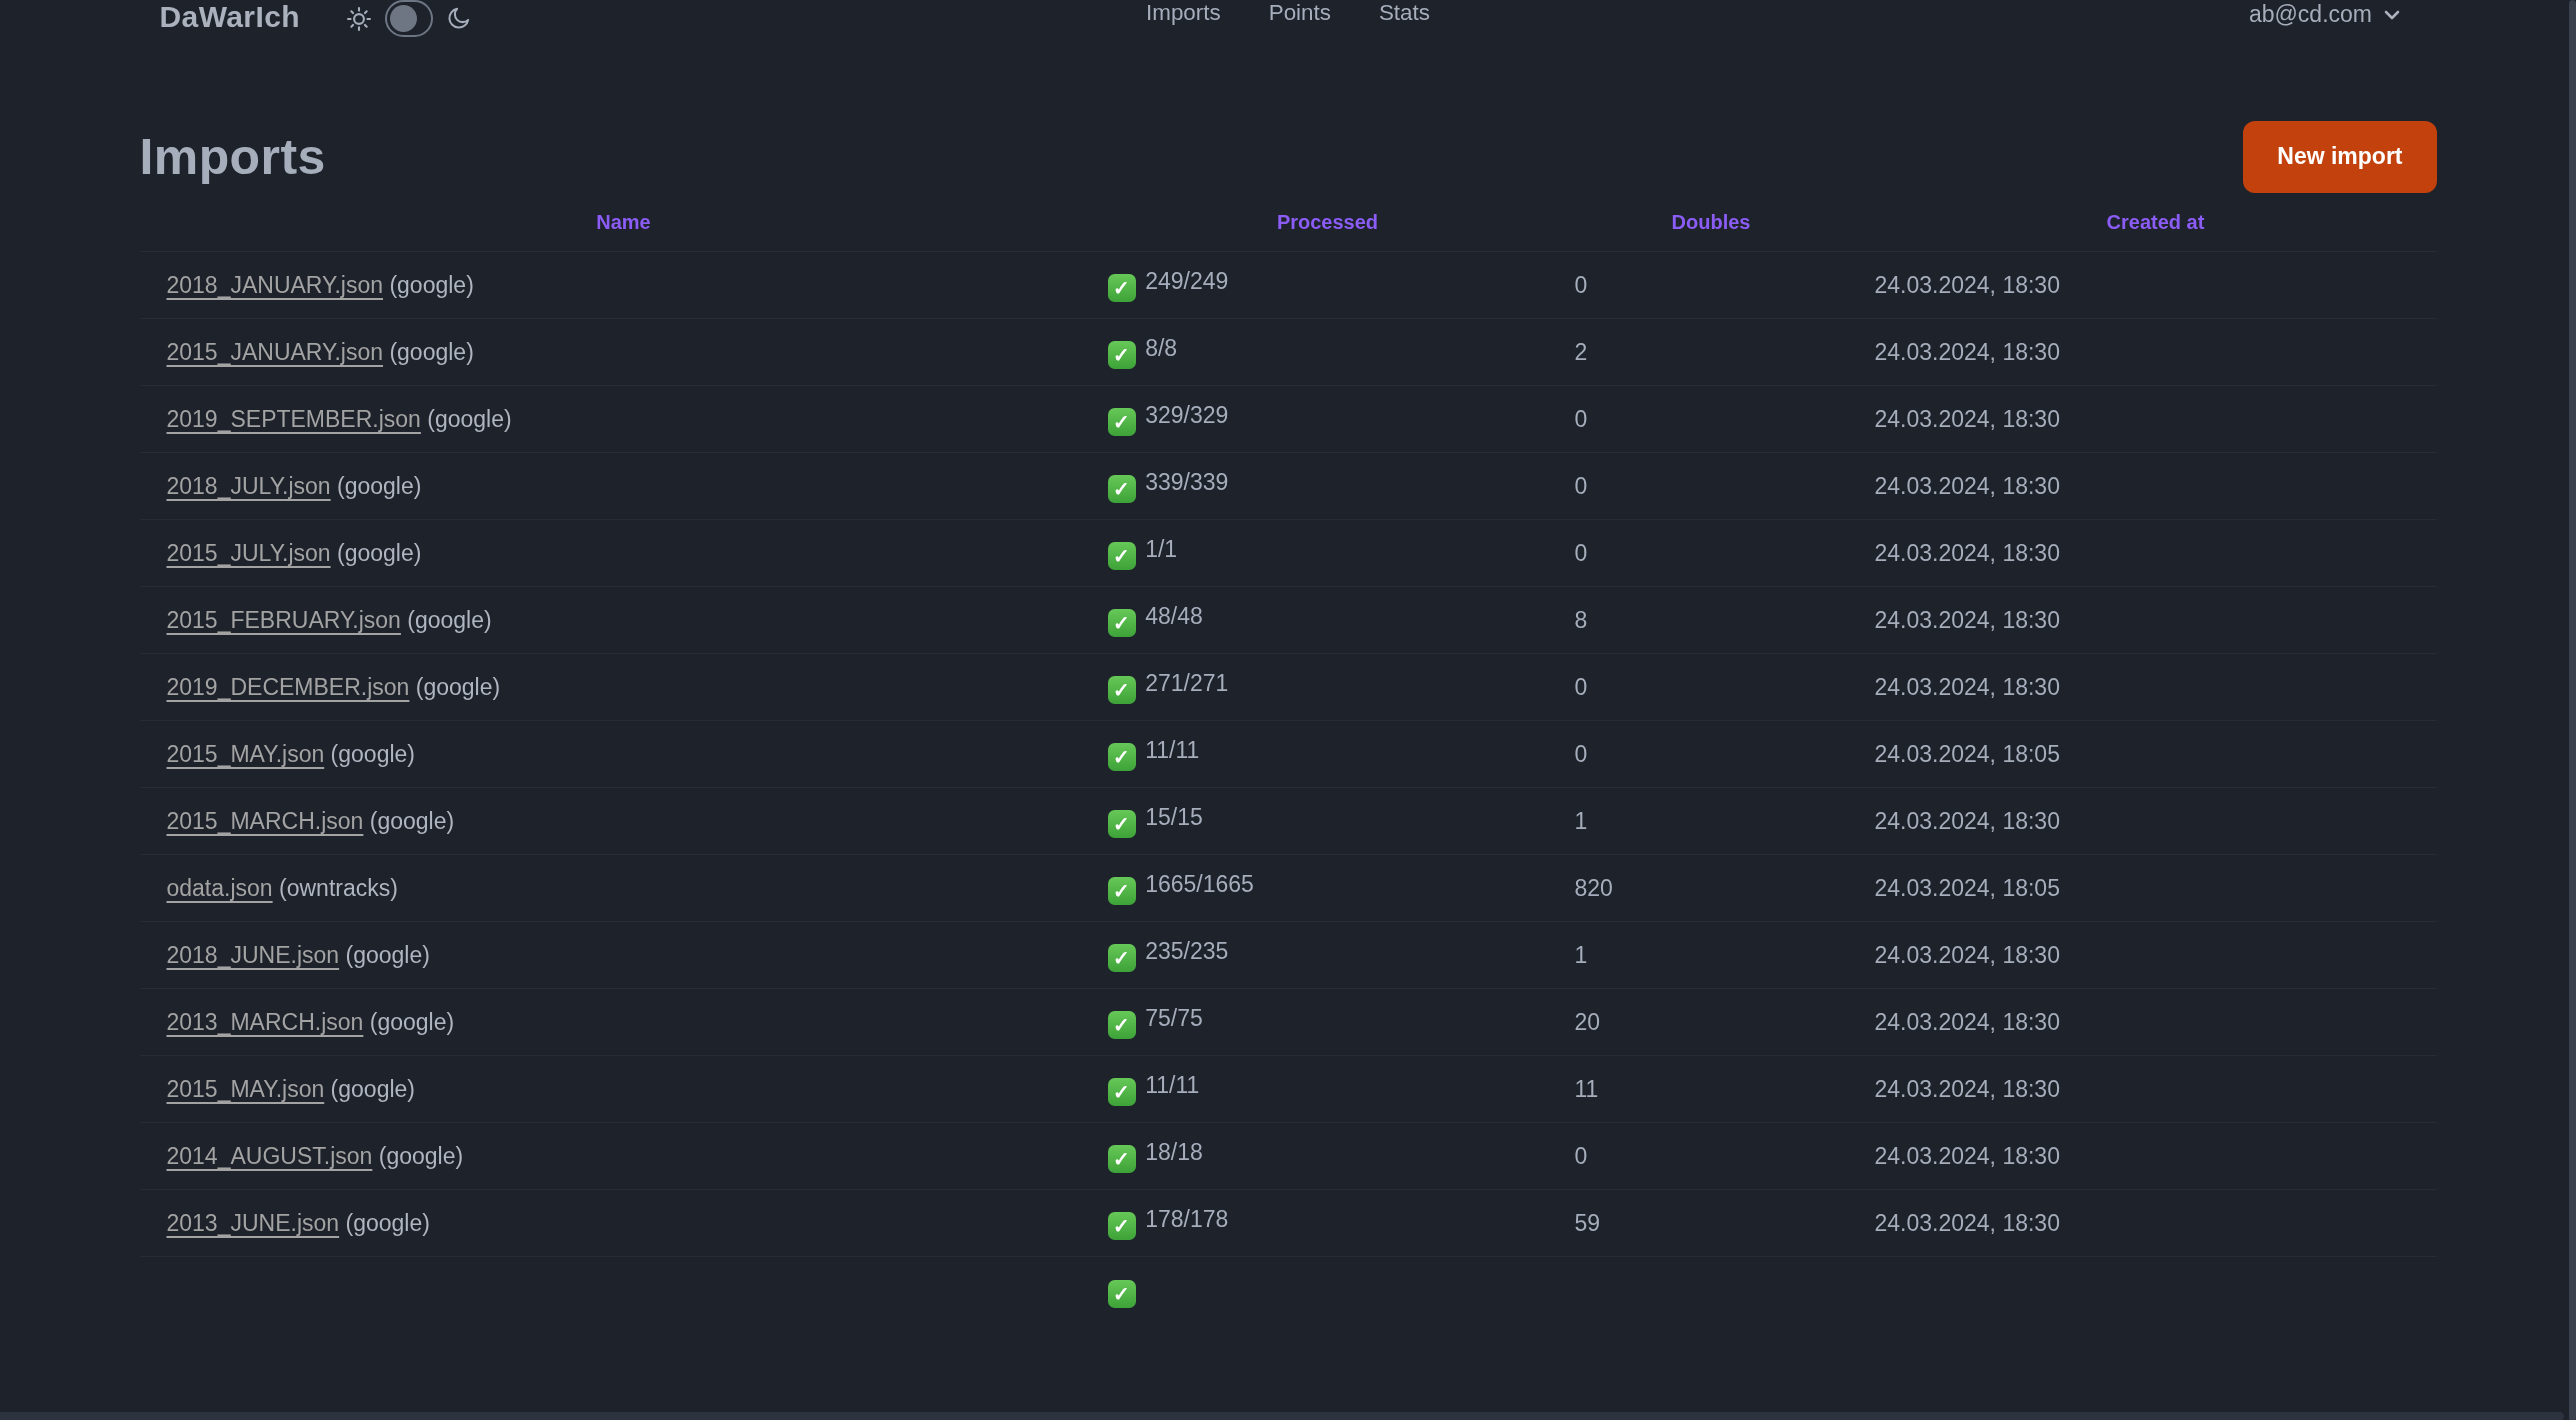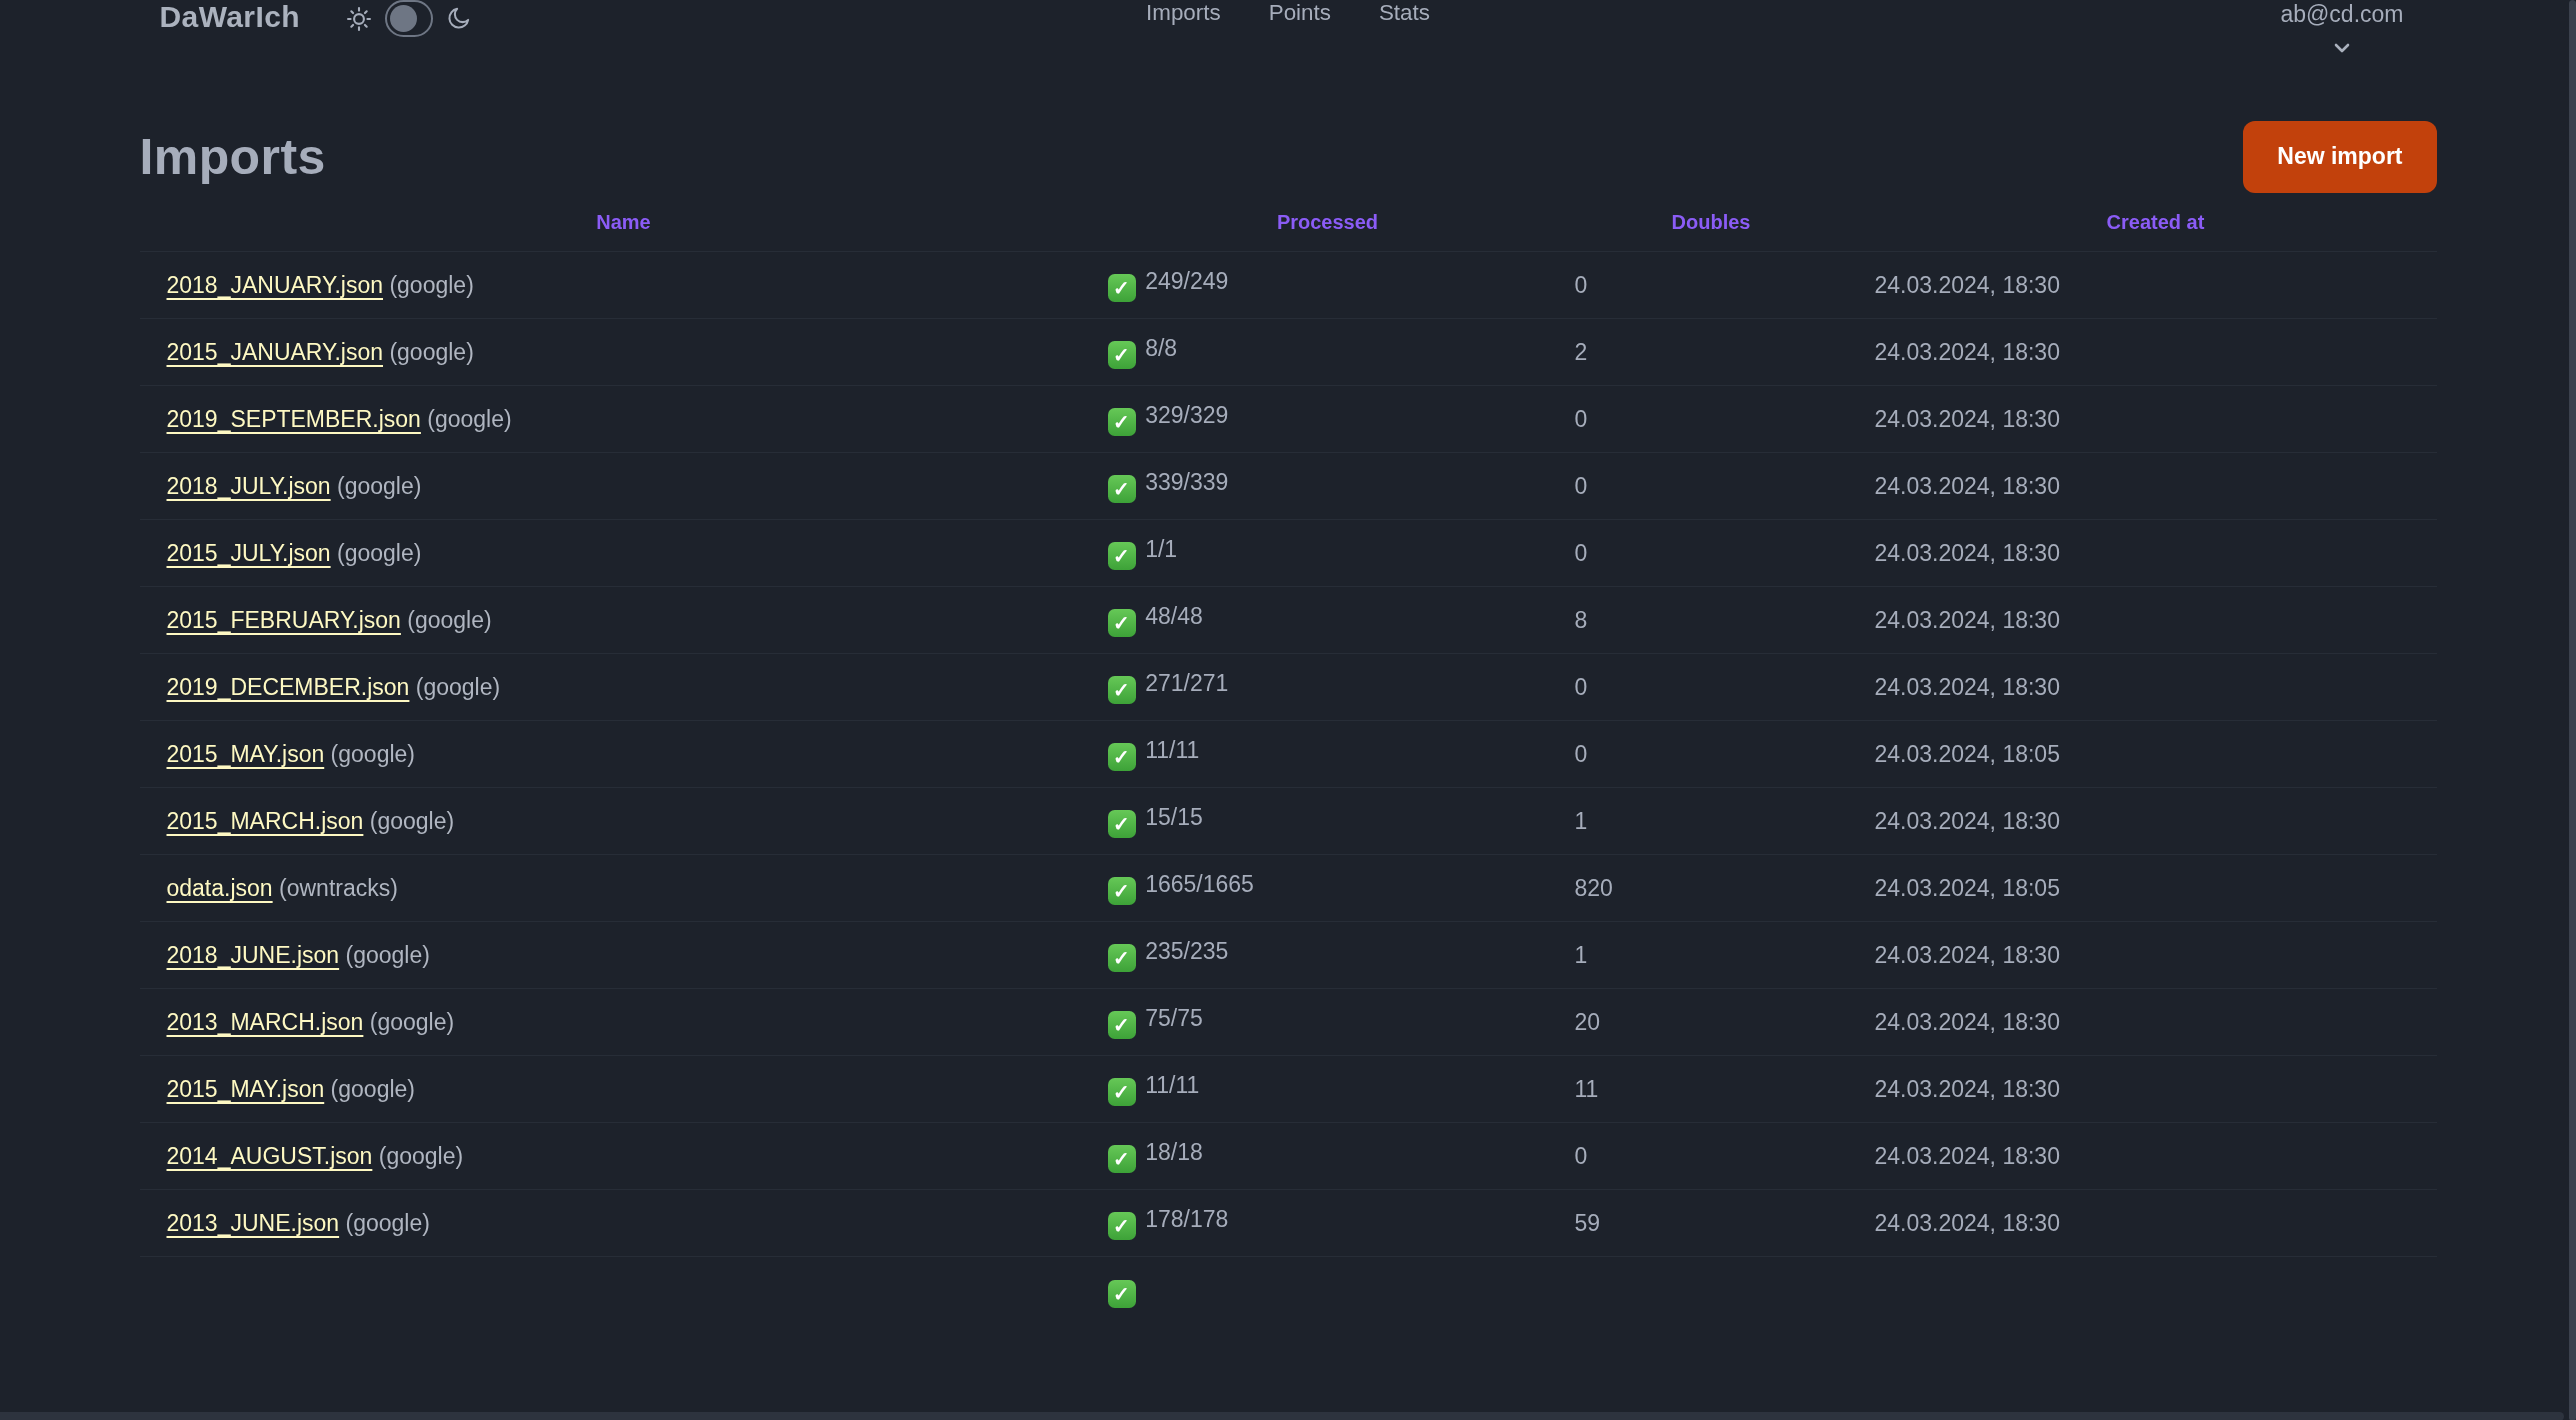--- a/index.html
+++ b/index.html
@@ -39,21 +39,21 @@
     position:absolute; left:50%; transform:translateX(-50%);
     display:flex; gap:48px;
   }
   .nav-link {
     font-size:22.4px; color:#a6adbb; text-decoration:none; cursor:pointer;
   }
   .nav-right { margin-left:auto; margin-right:27px; }
   .user-menu {
     display:flex; align-items:center; gap:7.5px;
     background:none; border:none; cursor:pointer;
-    color:#a6adbb; font-size:23px; font-family:inherit;flex-direction:column;
+    color:#a6adbb; font-size:23px; font-family:inherit;
   }
 
   
   .container { width:2297px; margin:0 auto; position:relative; z-index:1; }
   .page-head {
     display:flex; justify-content:space-between; align-items:center;
     margin-top:33px; height:75px;
   }
   .page-title {
     margin:0; font-size:50px; font-weight:700; color:#a6adbb; letter-spacing:0.4px;
@@ -69,21 +69,21 @@
   table { width:100%; border-collapse:collapse; table-layout:fixed; }
   thead th {
     text-align:center; font-size:20px; font-weight:700; color:#8b5cf6;
     height:57px; vertical-align:middle; padding:0 0 0 27px;
   }
   thead tr { border-bottom:1.5px solid #272d37; }
   tbody tr { height:67px; }
   tbody tr.data-row { border-bottom:1.5px solid #272d37; }
   td { font-size:23px; color:#a6adbb; padding:0 0 0 27px; vertical-align:middle; white-space:nowrap; }
   .file-link {
-    color:#fef9c3; cursor:pointer;
+    color:#a3a3a3; cursor:pointer;
     text-decoration:underline; text-underline-offset:4.5px; text-decoration-thickness:1.5px;
   }
   .src { color:#b0b6c1; }
   .check {
     width:28px; height:28px; border-radius:6.7px;
     background:linear-gradient(180deg,#66c857 0%, #3da238 100%);
     display:inline-flex; align-items:center; justify-content:center;
     margin-right:9.7px; vertical-align:-6.7px;
   }
   .check .mark { color:#fff; font-size:20px; font-weight:700; line-height:1; }

